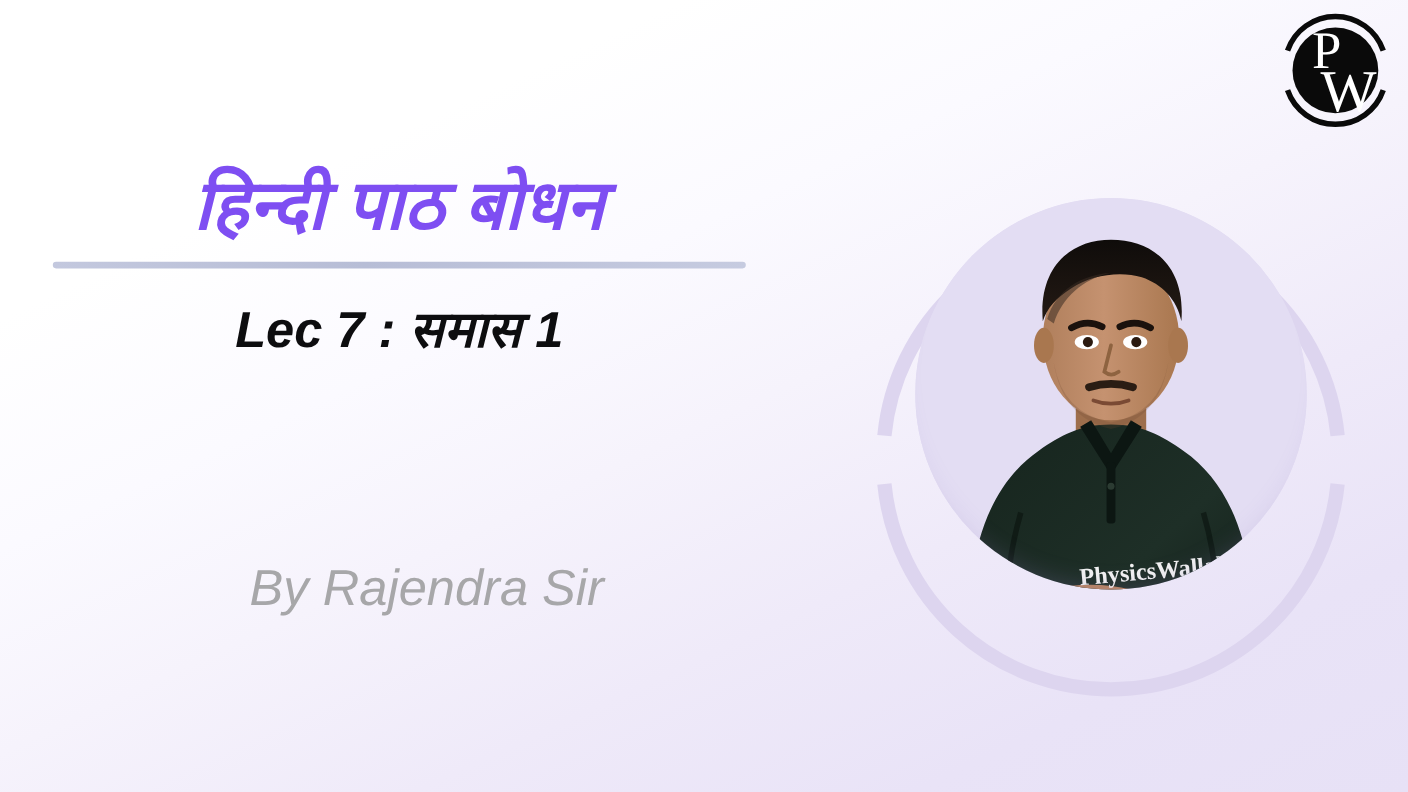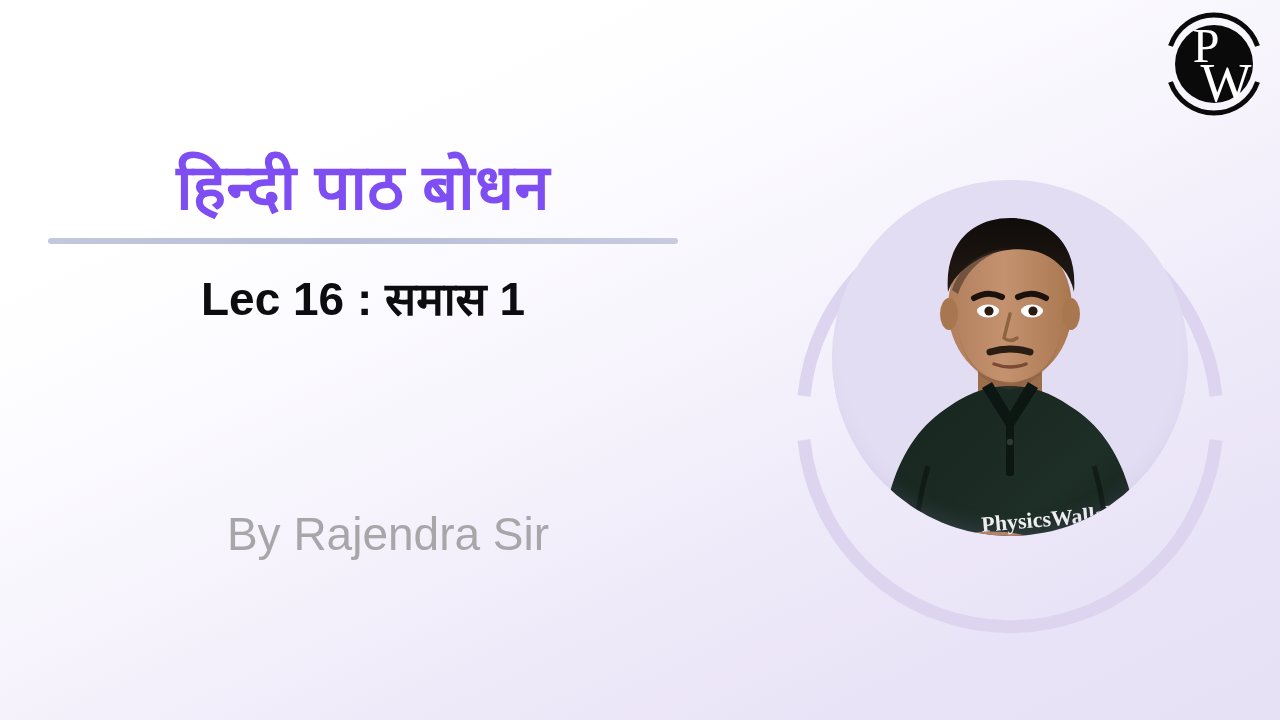--- a/index.html
+++ b/index.html
@@ -39,20 +39,21 @@
   }
   .pw-logo svg { display:block; width:100%; height:100%; }
 
   
   .text-col {
     position: absolute;
     left: 0;
     top: 0;
     width: 740px;
     height: 720px;
+    font-style: italic;
   }
 
   .title-main {
     position: absolute;
     left: 48px;
     top: 152px;
     width: 630px;
     text-align: center;
     color: #7e4ef2;
     font-size: 63px;
@@ -172,21 +173,21 @@
       <text x="70" y="95" text-anchor="middle" fill="#ffffff" font-family="'Liberation Serif','DejaVu Serif',serif" font-size="54" font-weight="400">W</text>
     </svg>
   </div>
 
   <div class="text-col">
 
     <div class="title-main">हिन्दी पाठ बोधन</div>
 
     <div class="title-rule"></div>
 
-    <div class="title-sub">Lec 16 : समास 1</div>
+    <div class="title-sub">Lec 7 : समास 1</div>
 
     <div class="presenter">By Rajendra Sir</div>
   </div>
 
   <div class="portrait-wrap">
 
     <svg class="ring-svg" viewBox="0 0 440 470" xmlns="http://www.w3.org/2000/svg">
       <g fill="none" stroke="#ddd5ef" stroke-width="13" stroke-linecap="butt">
         <path d="M 14 256 A 207 207 0 0 1 426 256"></path>
         <path d="M 426 300 A 207 207 0 0 1 14 300"></path>

